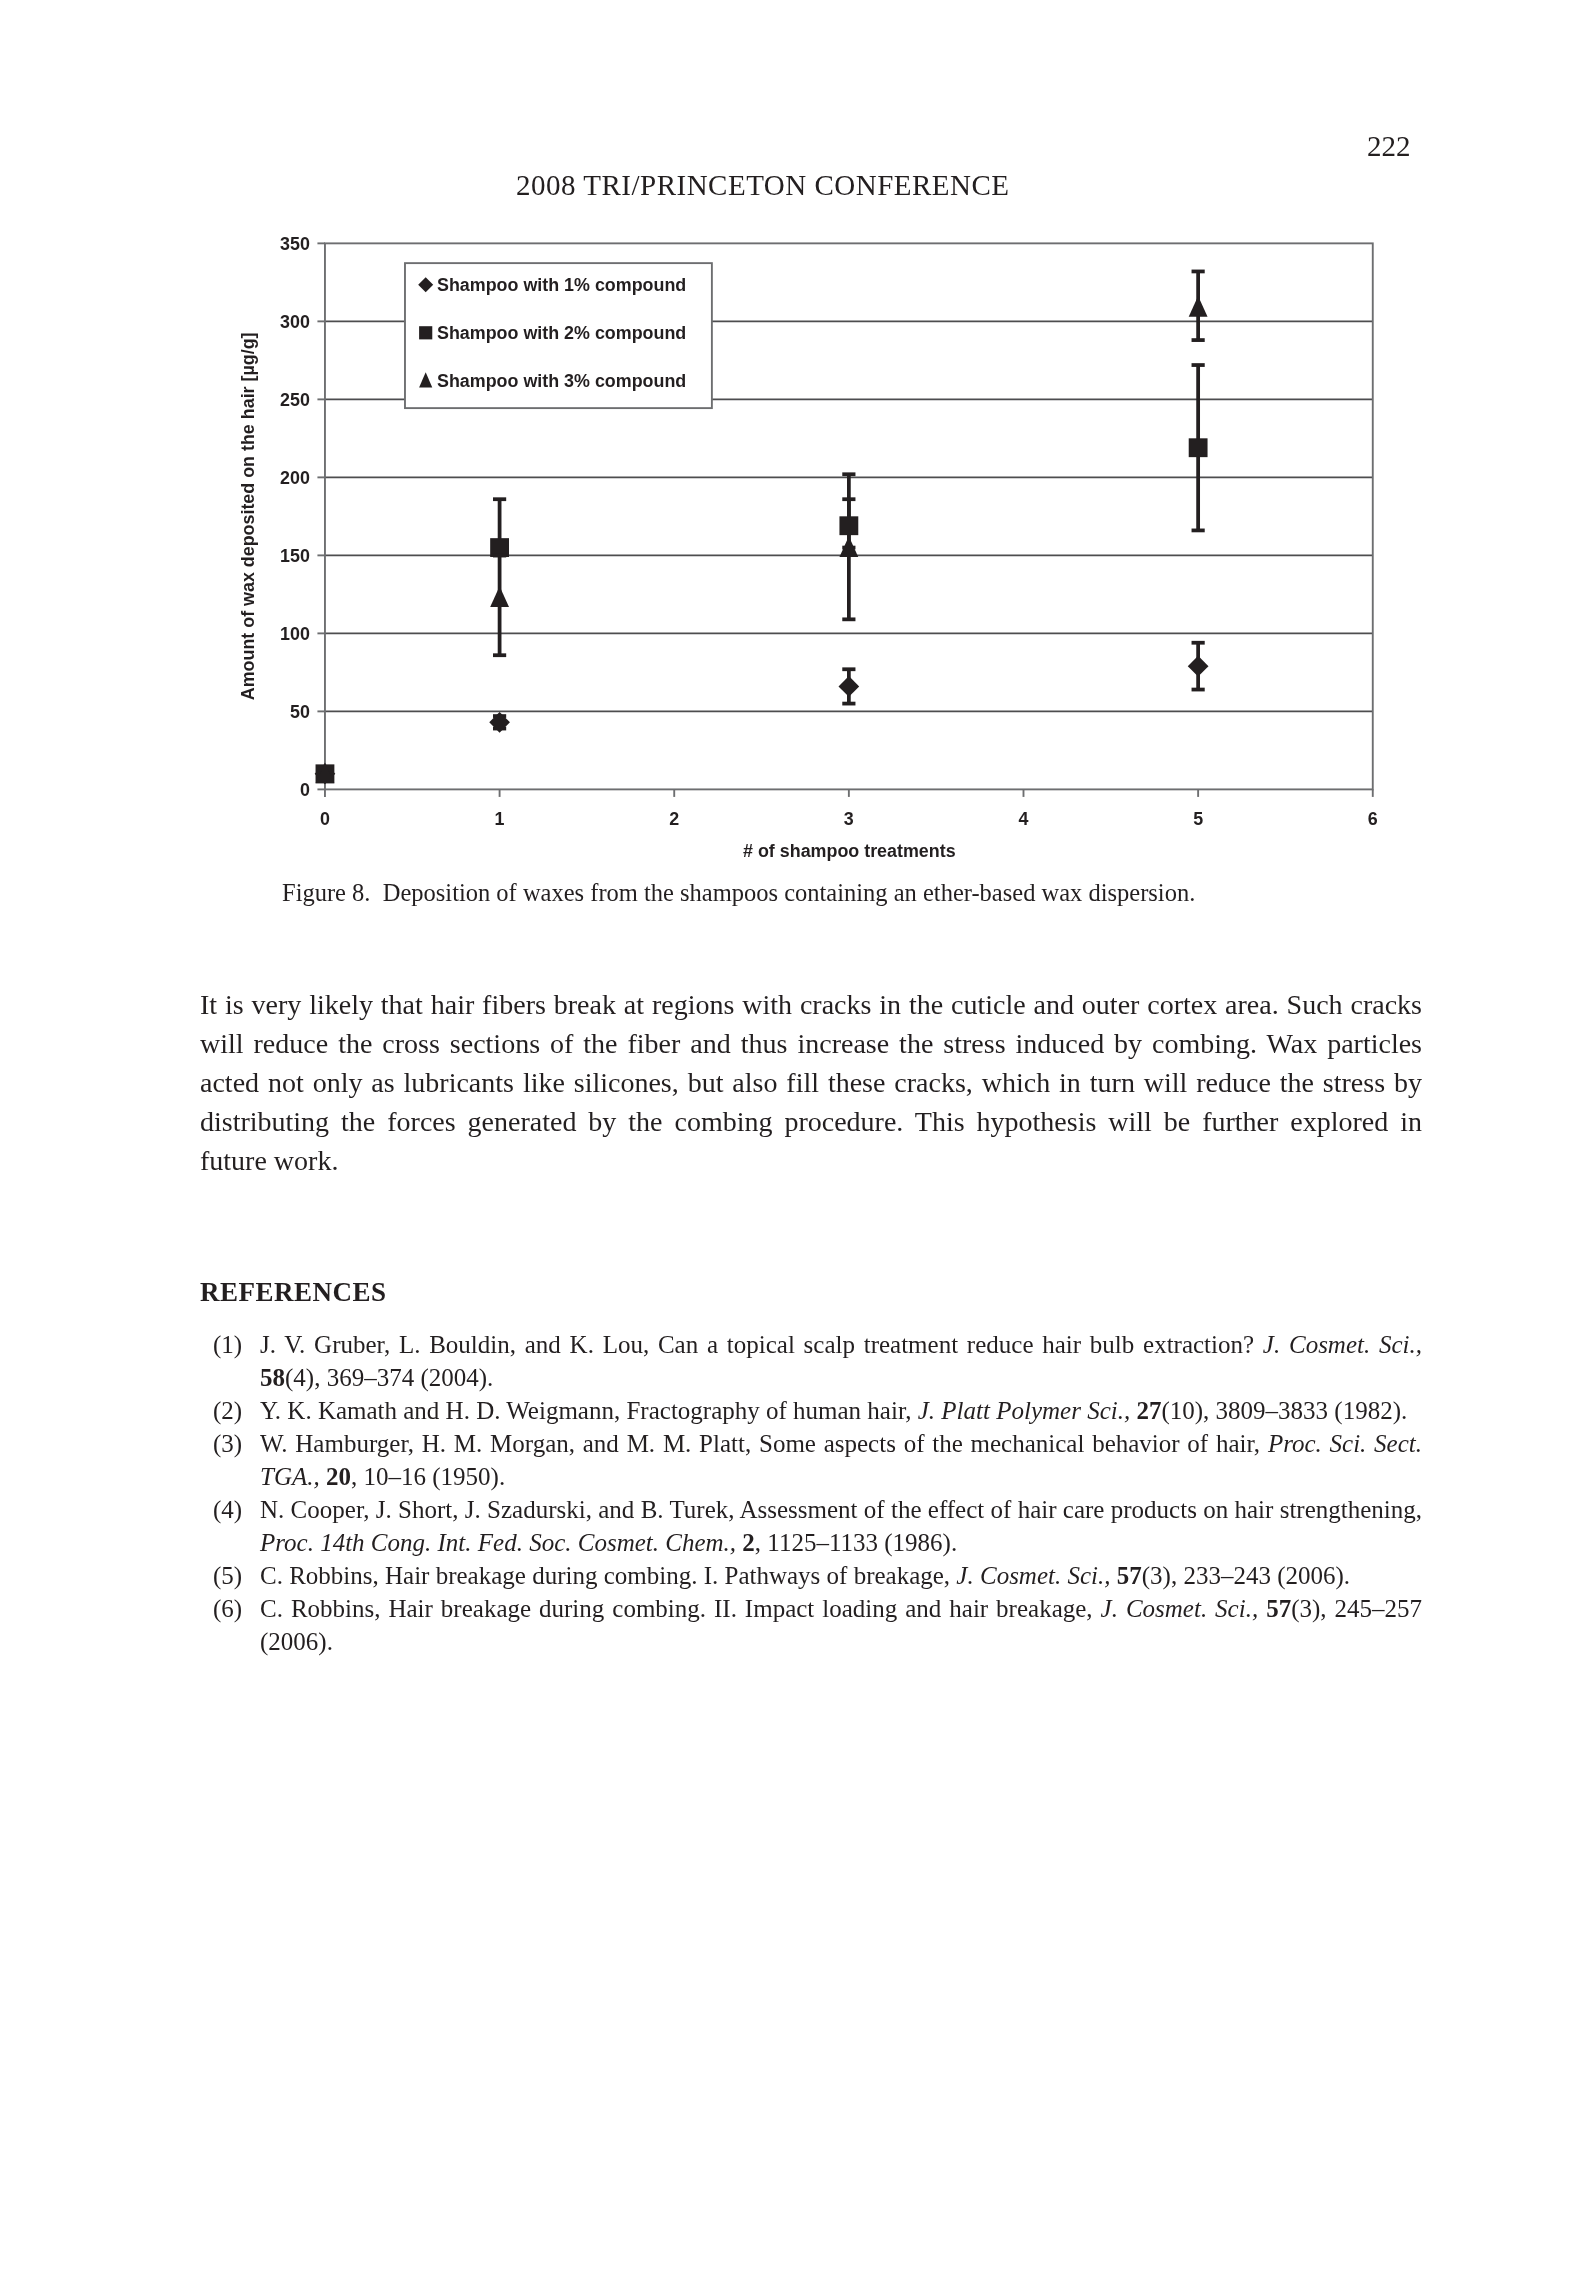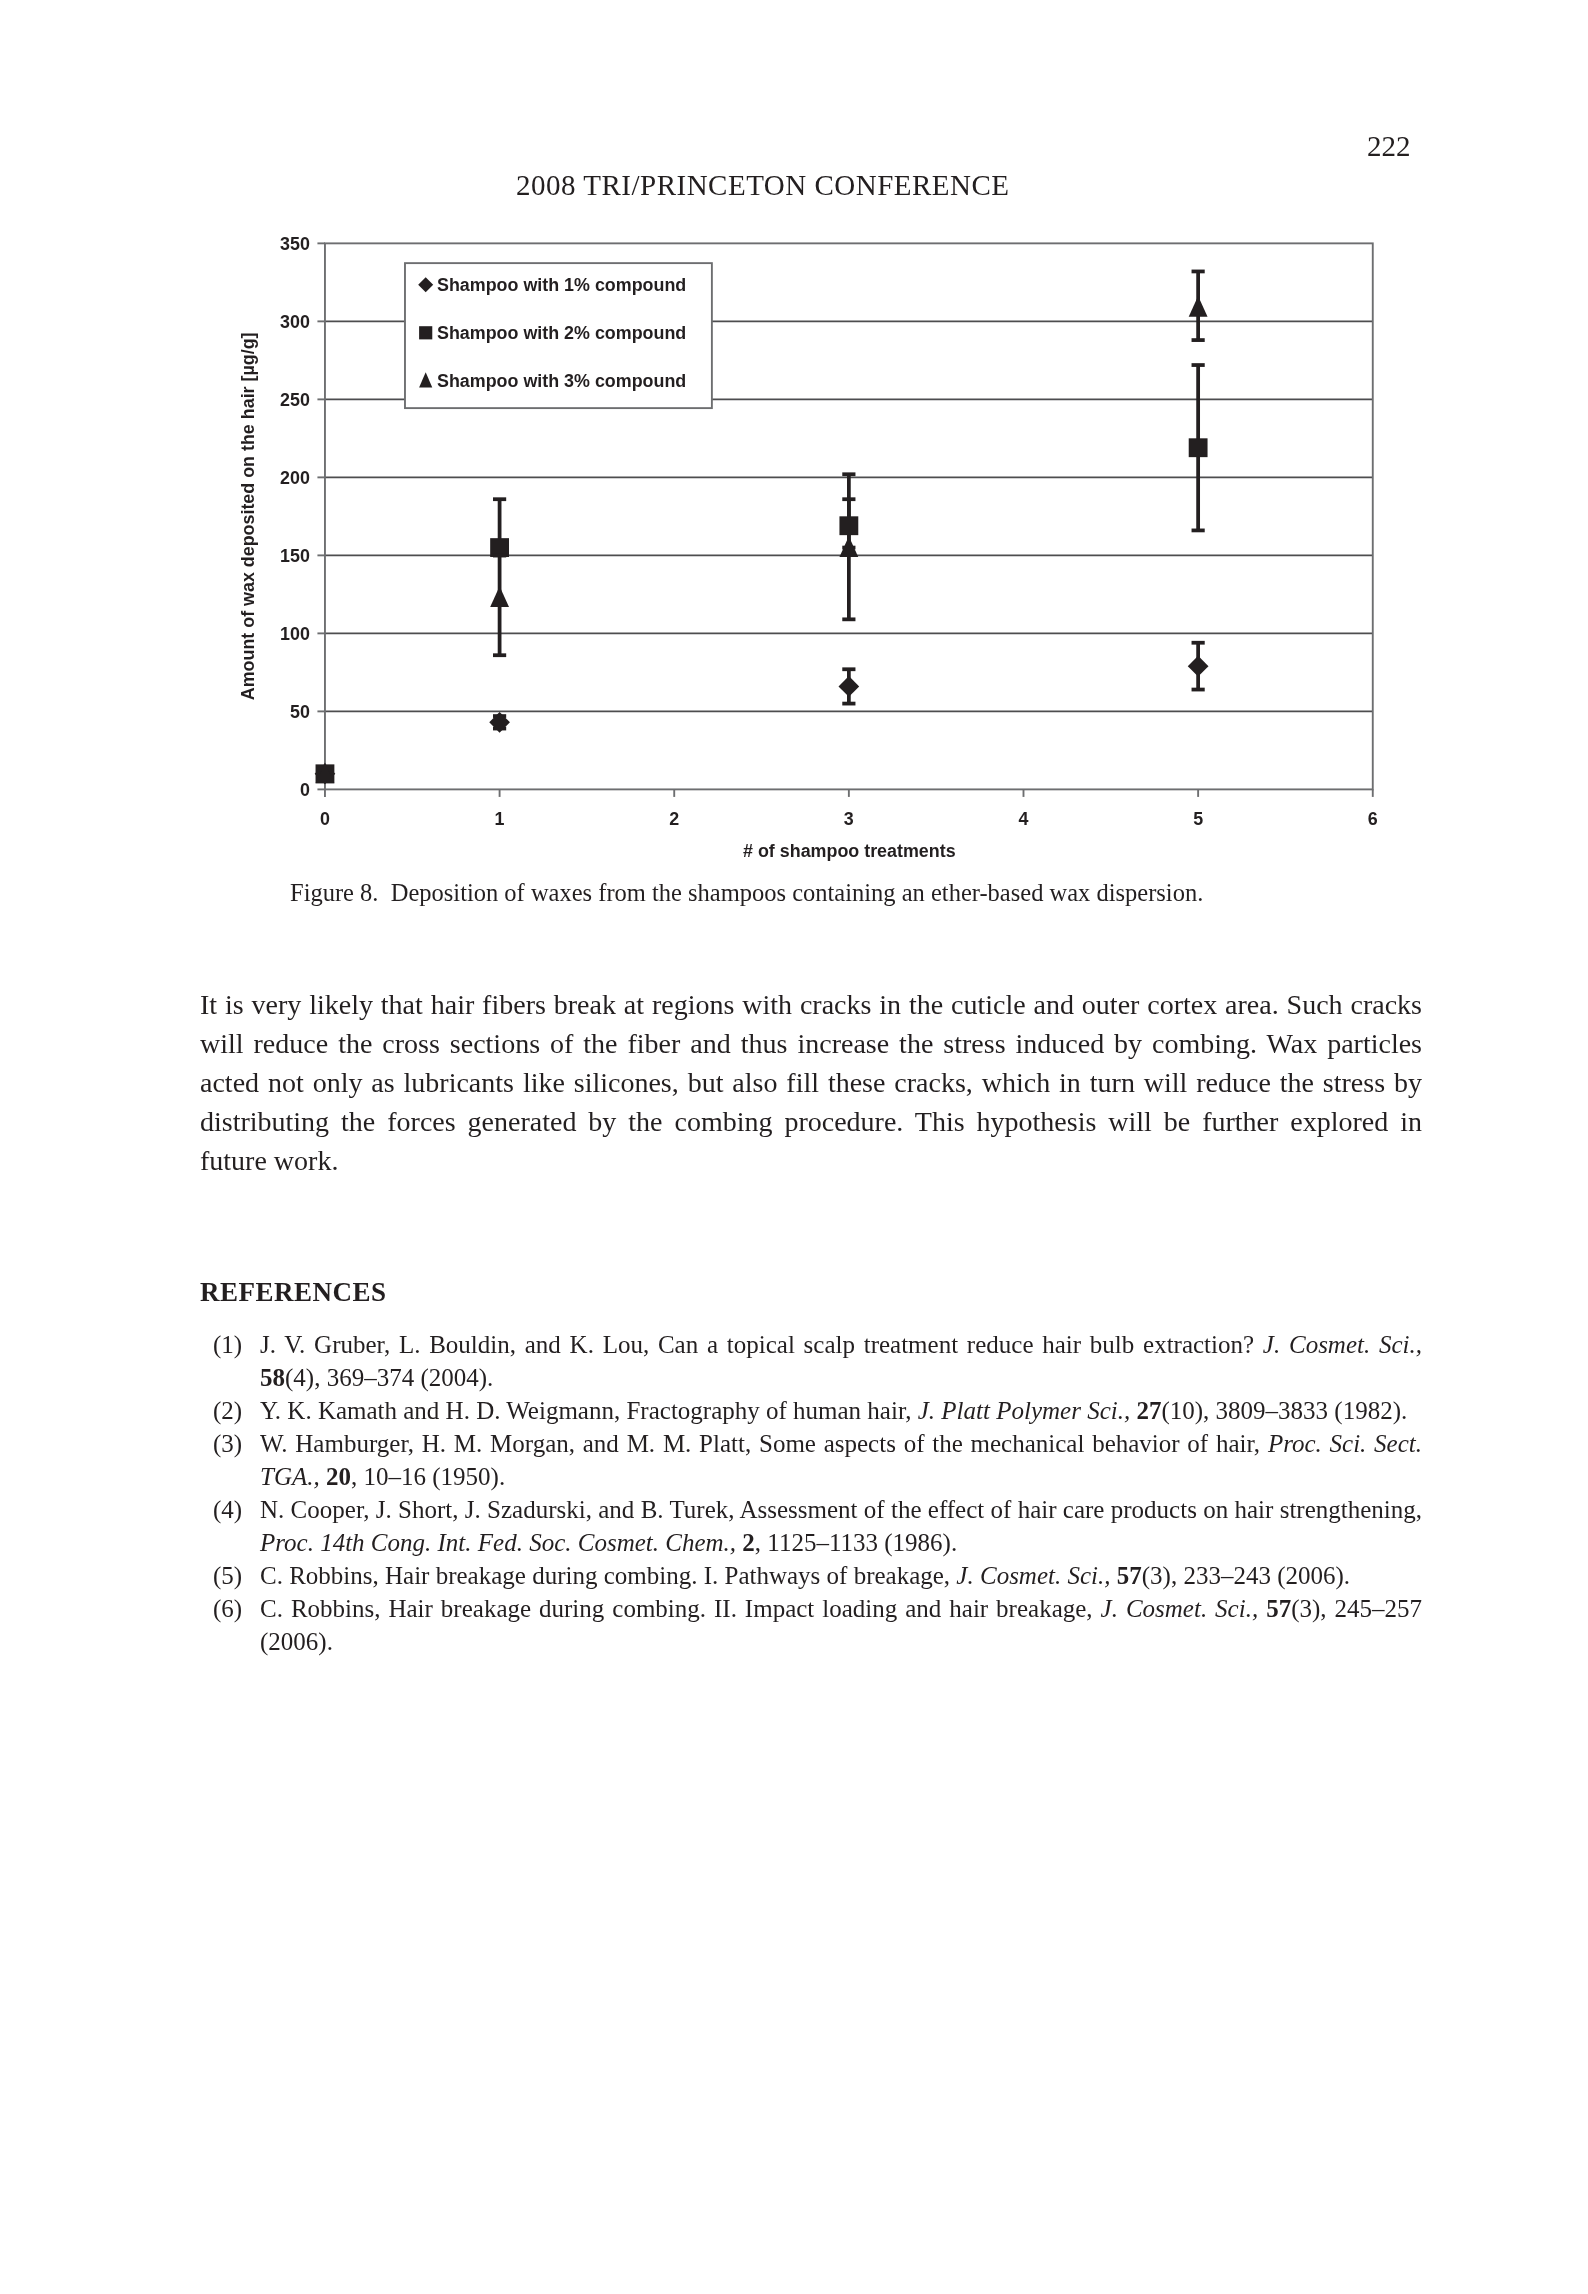--- a/index.html
+++ b/index.html
@@ -2,21 +2,21 @@
 <html style="font-size:15px"><head>
 <meta charset="utf-8">
 <style>
   html,body{margin:0;padding:0;background:#fff;}
   body{width:1589px;height:2295px;position:relative;font-family:"Liberation Serif","DejaVu Serif",serif;color:#231f20;}
   .running-head{position:absolute;top:130px;left:516px;font-size:29px;letter-spacing:0.5px;margin-top:39px;}
   .page-num{position:absolute;top:130px;left:1367px;font-size:29px;}
   #chart{position:absolute;left:226px;top:217px;}
   #chart text{font-family:"Liberation Sans","DejaVu Sans",sans-serif;font-weight:bold;fill:#231f20;}
   .caption{position:absolute;top:879px;left:282px;font-size:24.5px;}
-  .caption b{font-weight:normal;margin-left:8px;}
+  .caption b{font-weight:normal;}
   .body-text{position:absolute;top:985px;left:200px;width:1222px;font-size:28px;line-height:39px;text-align:justify;text-align-last:left;}
   .ref-heading{position:absolute;top:1277px;left:200px;font-size:27px;font-weight:bold;letter-spacing:0.5px;}
   .refs{position:absolute;top:1328px;left:213px;width:1209px;font-size:25px;line-height:33px;}
   .ref{position:relative;padding-left:47px;margin:0 0 0 0;text-align:justify;}
   .ref .num{position:absolute;left:0;top:0;}
   .ref i{font-style:italic;}
   .ref b{font-weight:bold;}
 </style>
 </head>
 <body>

